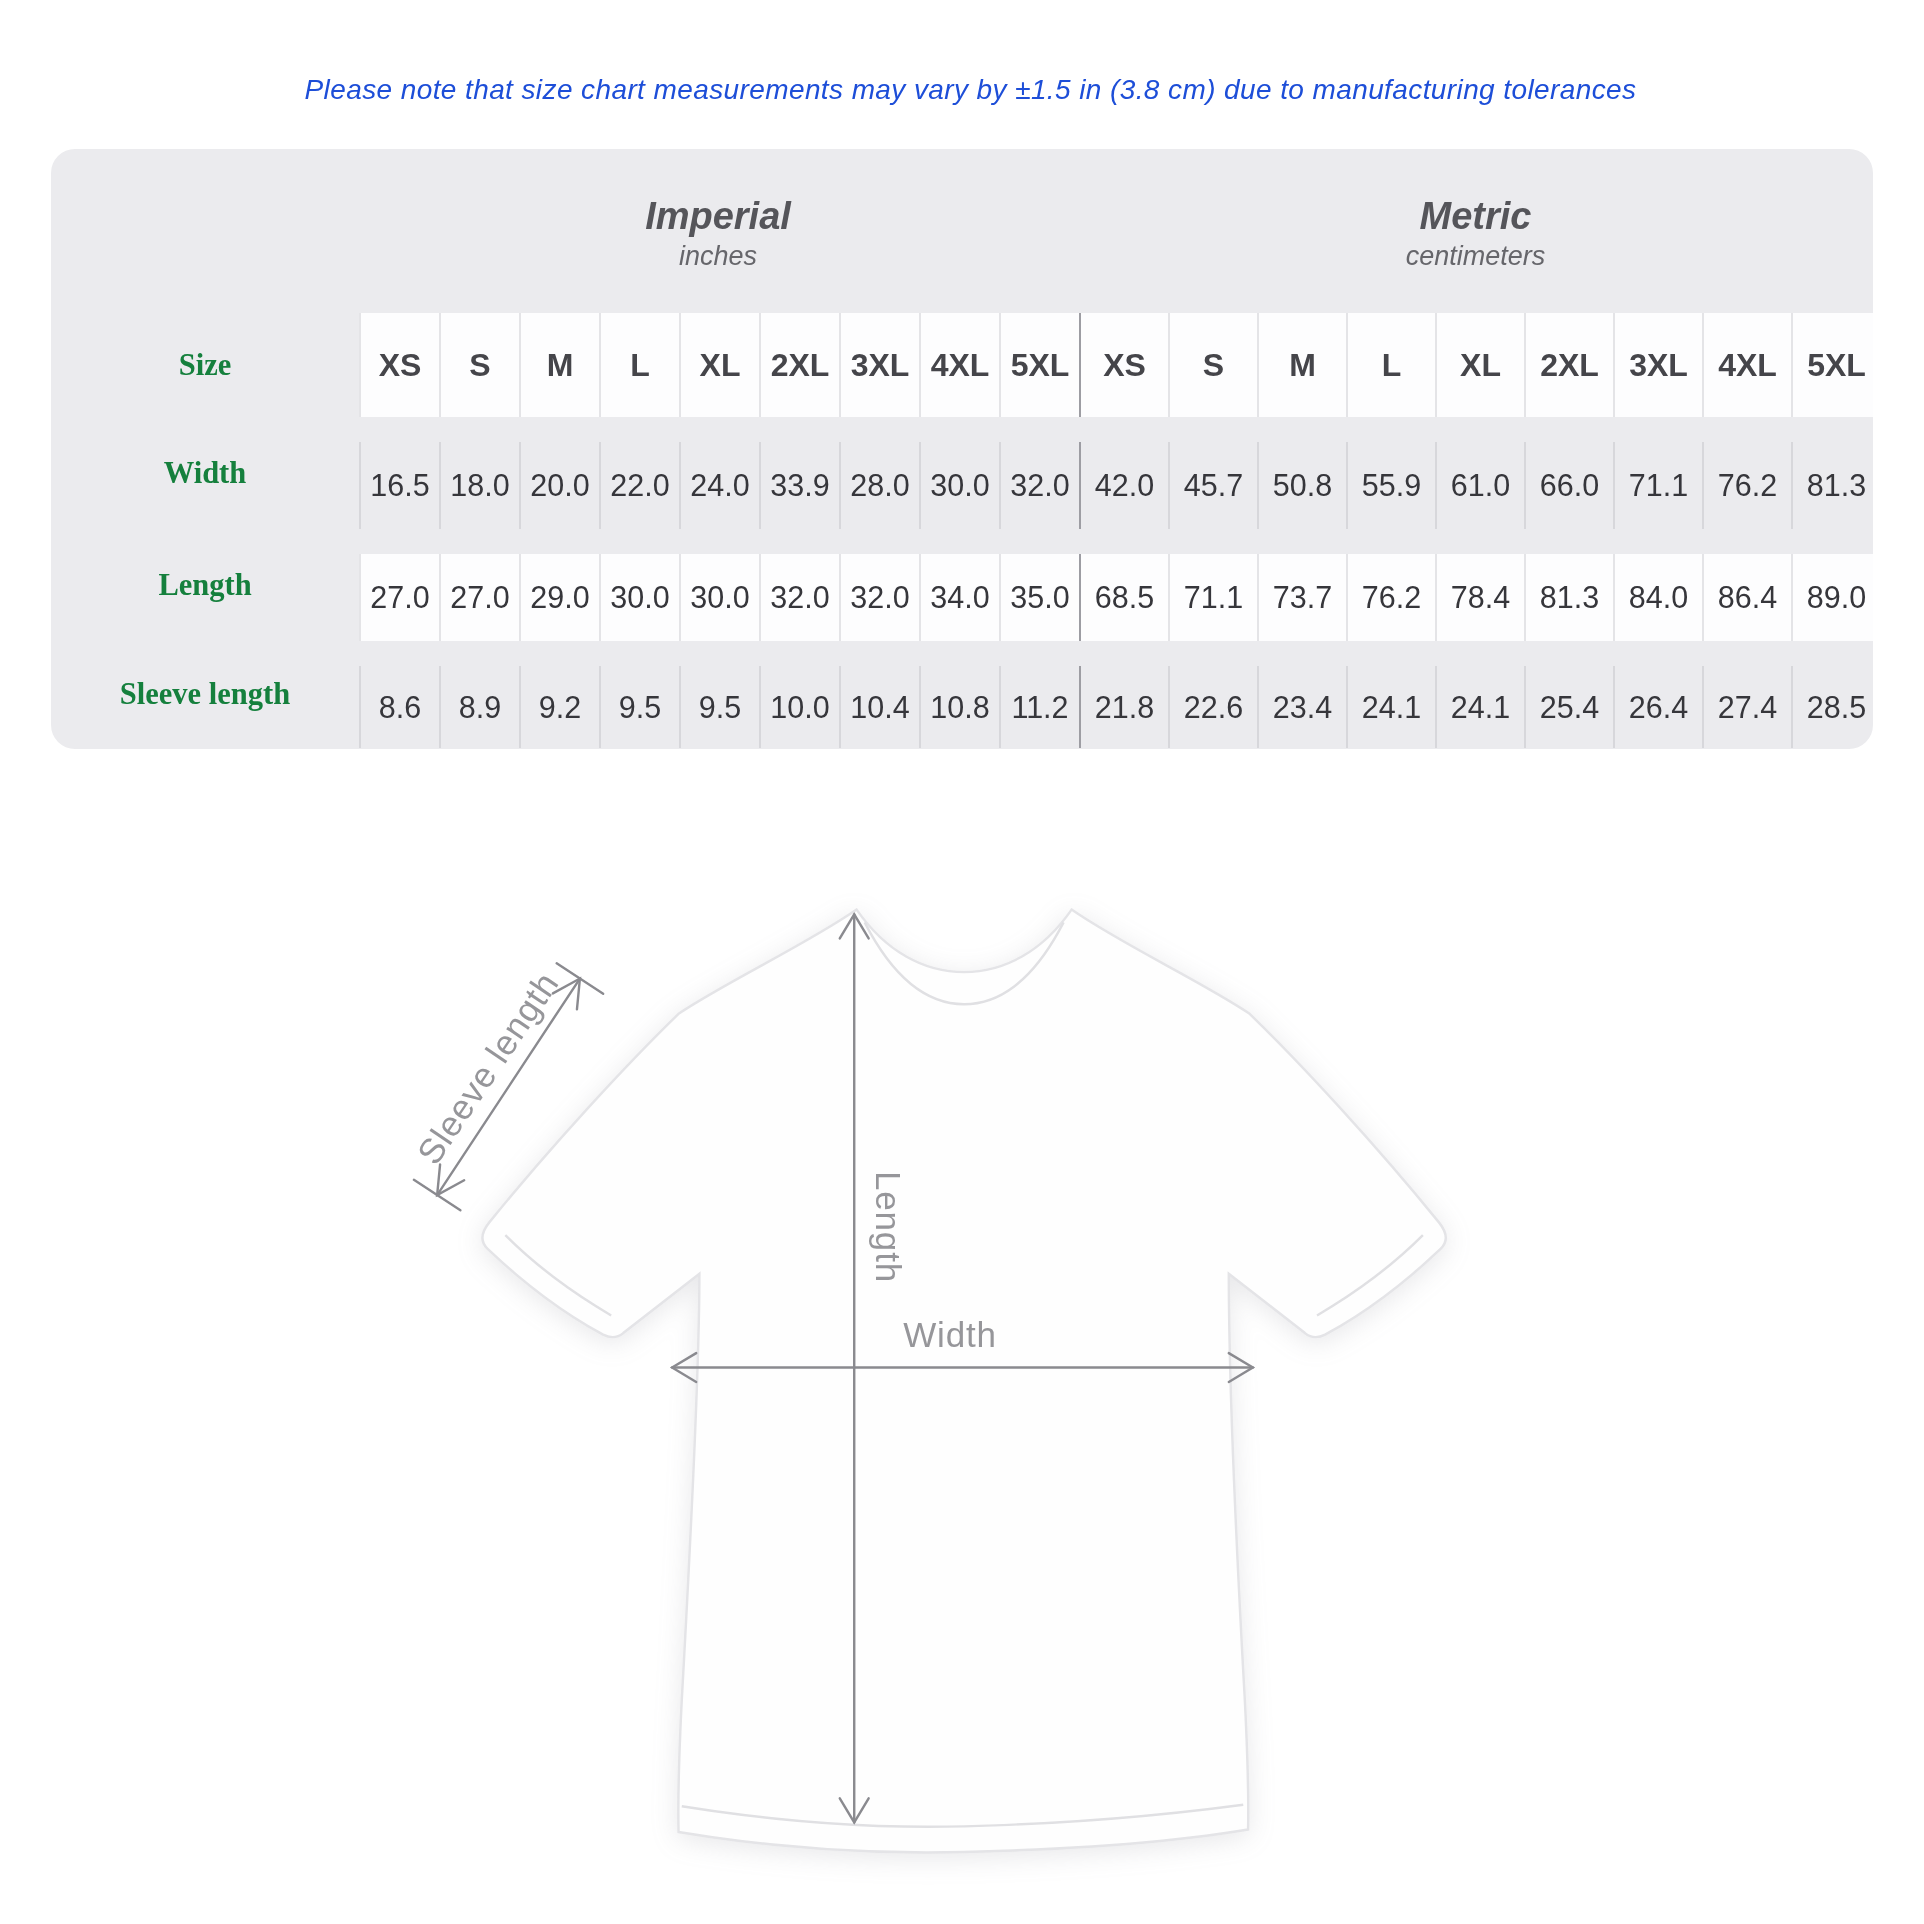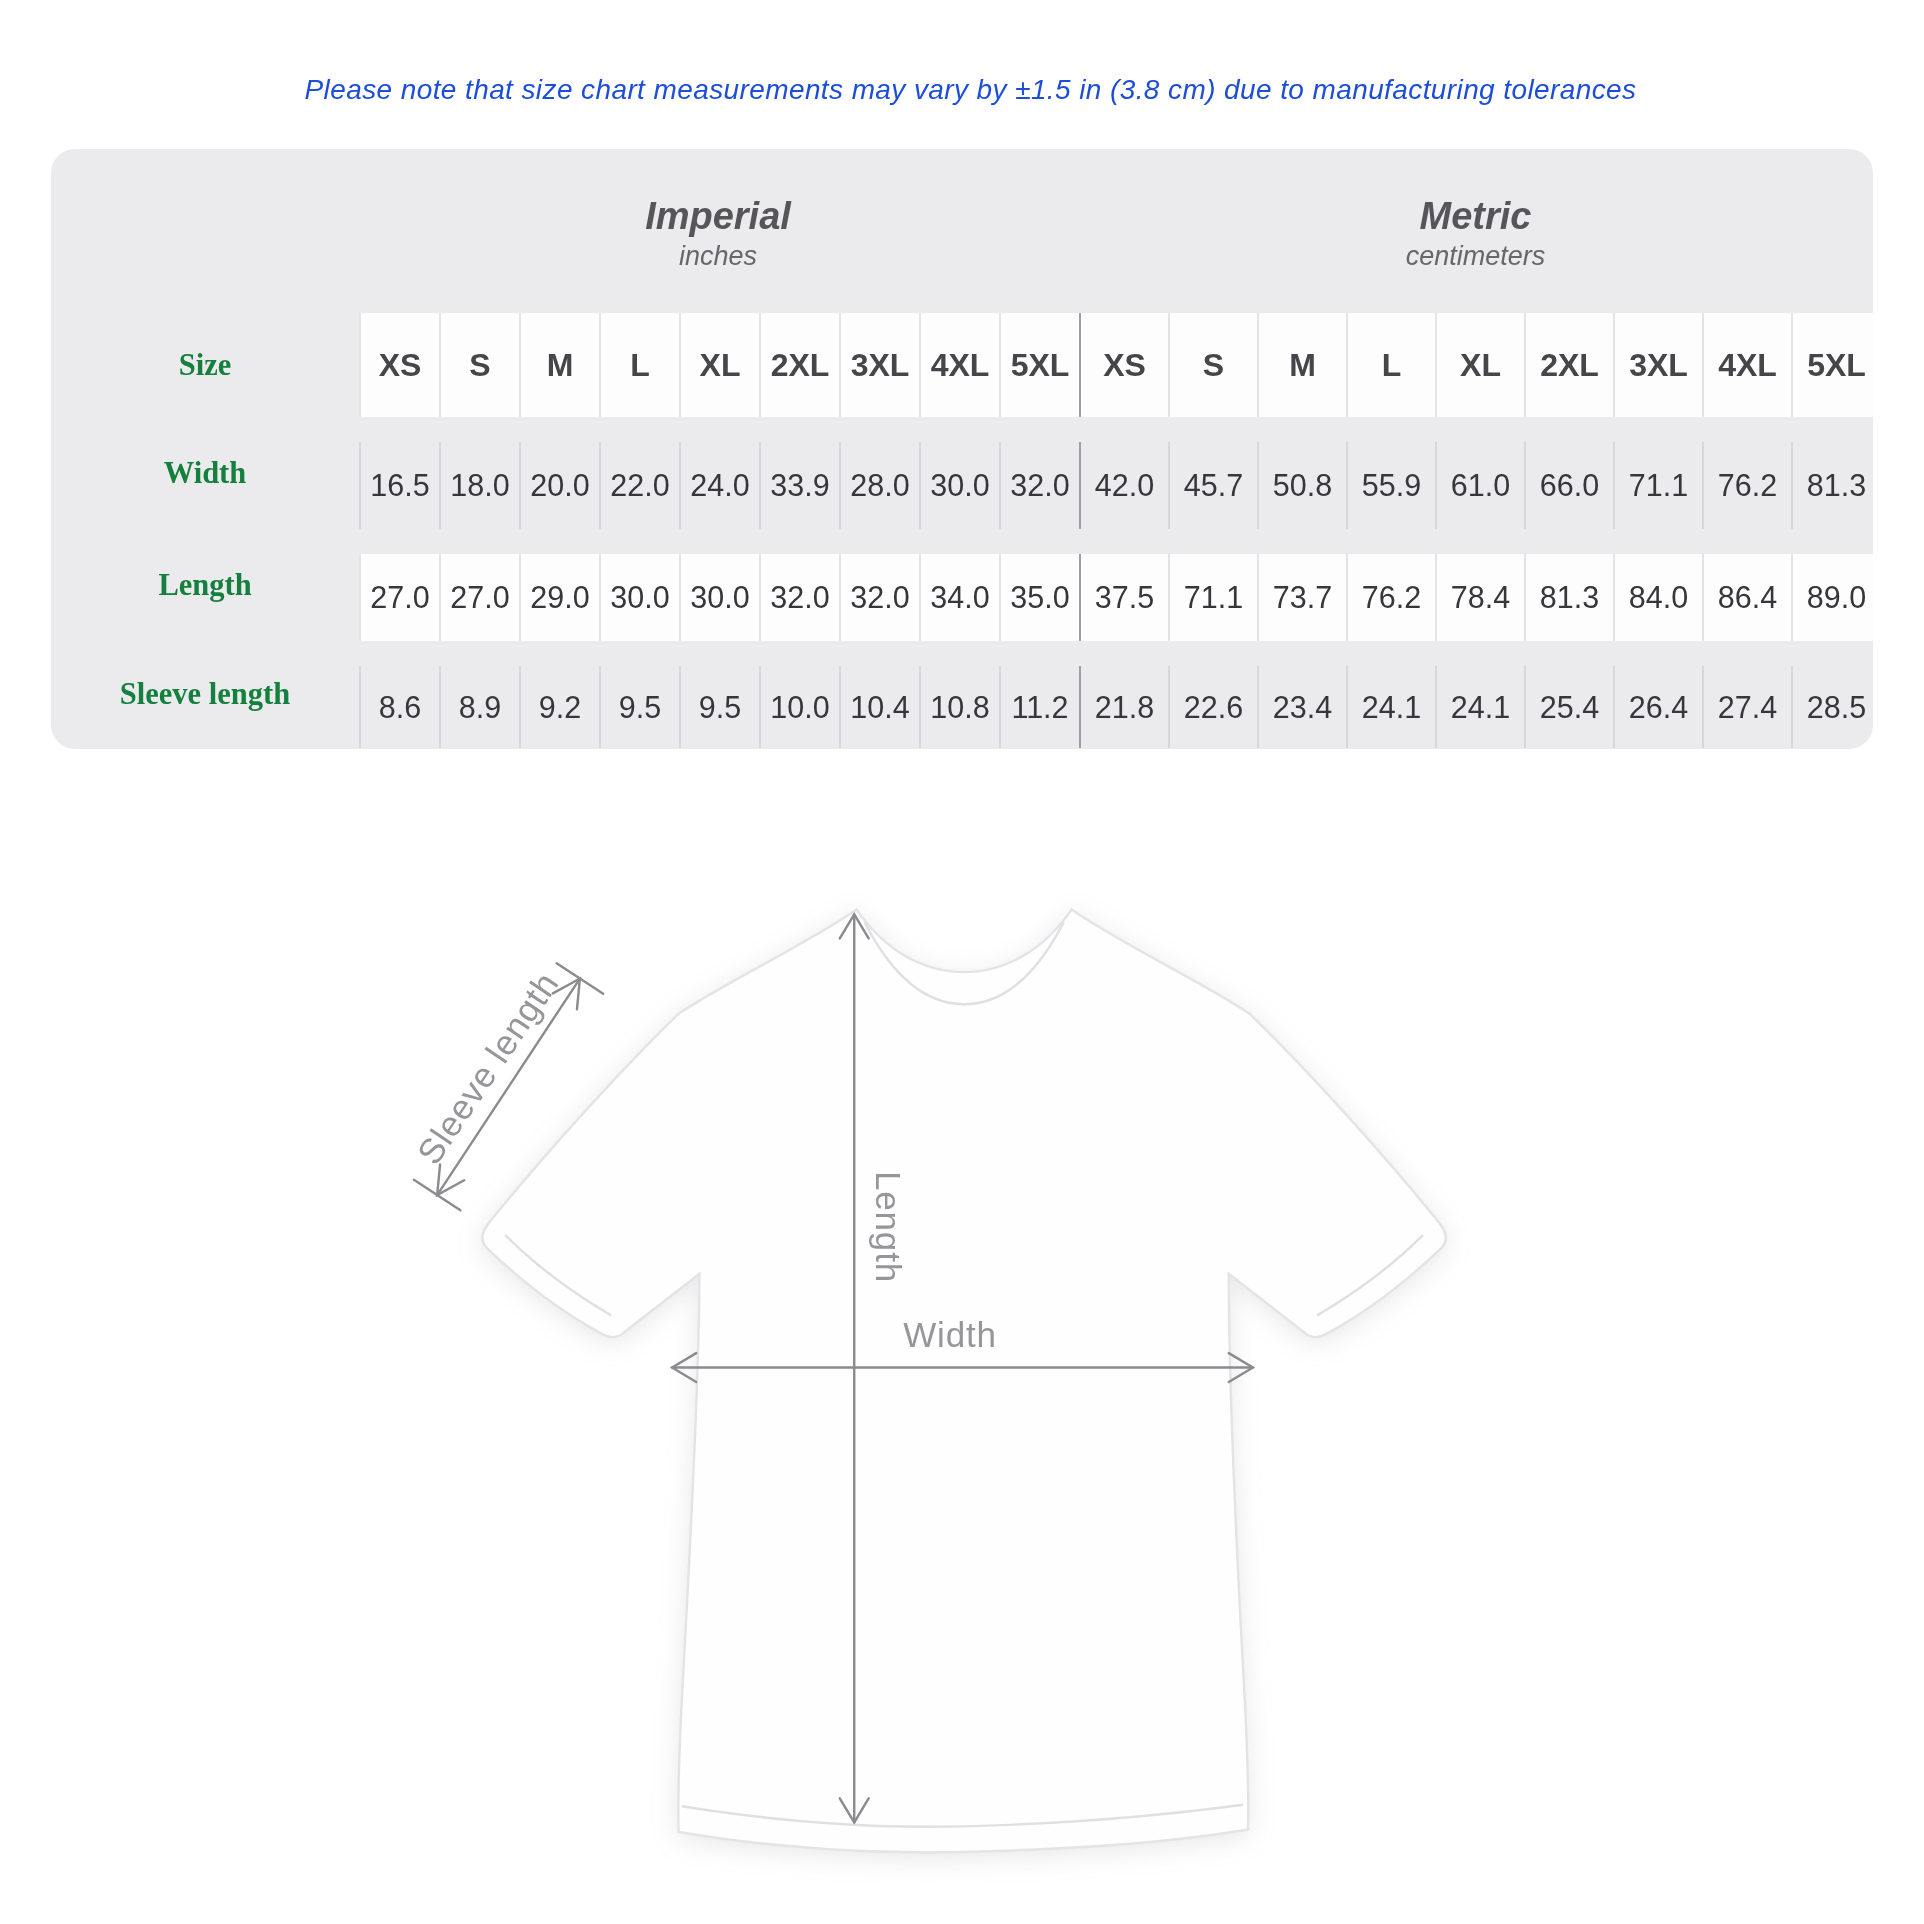--- a/index.html
+++ b/index.html
@@ -109,21 +109,21 @@
         <div class="cell rowlabel">Length</div>
         <div class="cell val white sep">27.0</div>
         <div class="cell val white sep">27.0</div>
         <div class="cell val white sep">29.0</div>
         <div class="cell val white sep">30.0</div>
         <div class="cell val white sep">30.0</div>
         <div class="cell val white sep">32.0</div>
         <div class="cell val white sep">32.0</div>
         <div class="cell val white sep">34.0</div>
         <div class="cell val white sep">35.0</div>
-        <div class="cell val white strong">37.5</div>
+        <div class="cell val white strong">68.5</div>
         <div class="cell val white sep">71.1</div>
         <div class="cell val white sep">73.7</div>
         <div class="cell val white sep">76.2</div>
         <div class="cell val white sep">78.4</div>
         <div class="cell val white sep">81.3</div>
         <div class="cell val white sep">84.0</div>
         <div class="cell val white sep">86.4</div>
         <div class="cell val white sep">89.0</div>
       </div>
     <div class="row r-s" id="row-2">

